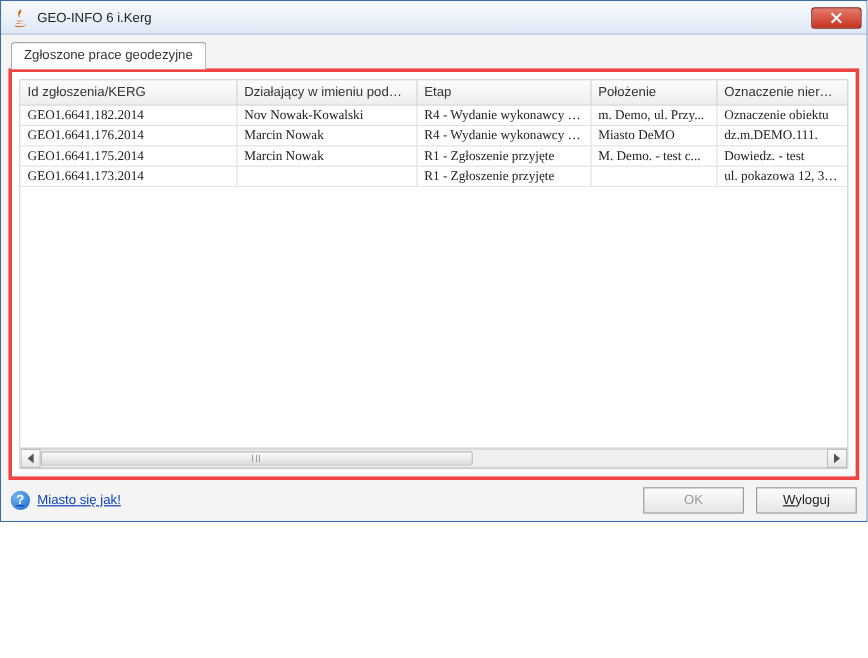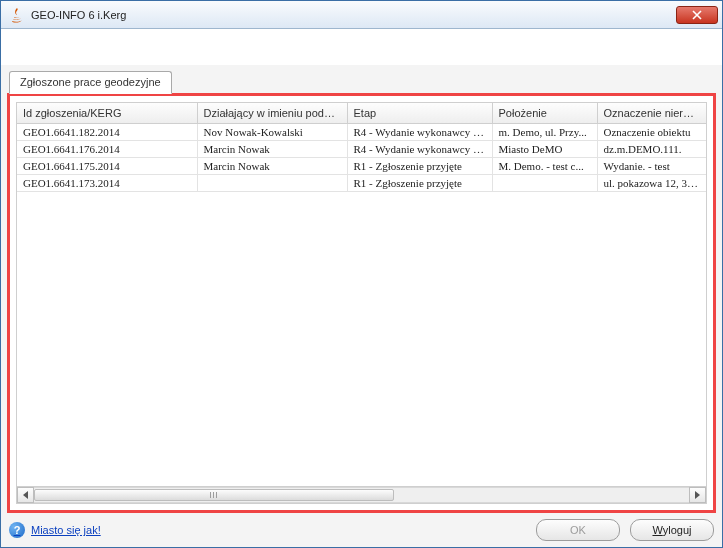--- a/index.html
+++ b/index.html
@@ -5,21 +5,21 @@
   * { box-sizing: border-box; }
   html, body {
     margin: 0; padding: 0;
     width: 723px; height: 548px;
     font-family: Tahoma, Arial, sans-serif;
     font-size: 11px;
     background: #fff;
     overflow: hidden;
   }
   .window {
-    width: 723px; height: 548px;
+    width: 723px; height: 435px;
     background: #fff;
     border: 1px solid #3a6ea5;
     display: flex;
     flex-direction: column;
   }
   .titlebar {
     height: 28px;
     background: linear-gradient(to bottom, #f9fbfd, #dde8f5);
     border-bottom: 1px solid #9eb6ce;
     display: flex;
@@ -43,21 +43,20 @@
     display: flex; align-items: center; justify-content: center;
     cursor: pointer;
   }
   .close-btn svg { width: 10px; height: 10px; }
   .client {
     flex: 1;
     display: flex;
     flex-direction: column;
     padding: 6px 6px 6px 6px;
     background: #f4f4f4;
-    margin-top: 36px;
   }
   .tabs-row {
     display: flex;
     gap: 0;
     padding-left: 2px;
     position: relative;
     z-index: 2;
     margin-bottom: -1px;
   }
   .tab {
@@ -183,21 +182,21 @@
     display: flex; align-items: center; justify-content: center;
     font-weight: bold;
     font-size: 11px;
   }
   .spacer { flex: 1; }
   .btn {
     min-width: 84px;
     height: 22px;
     background: linear-gradient(to bottom, #fdfdfd, #e6e6e6);
     border: 1px solid #9c9c9c;
-    border-radius: 10px;
+    border-radius: 0;
     color: #222;
     cursor: pointer;
     padding: 0 10px;
     text-align: center;
     line-height: 20px;
   }
   .btn.disabled {
     color: #9c9c9c;
     cursor: default;
   }
@@ -264,21 +263,21 @@
               <td>Marcin Nowak</td>
               <td>R4 - Wydanie wykonawcy w...</td>
               <td>Miasto DeMO</td>
               <td>dz.m.DEMO.111.</td>
             </tr>
             <tr>
               <td>GEO1.6641.175.2014</td>
               <td>Marcin Nowak</td>
               <td>R1 - Zgłoszenie przyjęte</td>
               <td>M. Demo. - test c...</td>
-              <td>Wydanie. - test</td>
+              <td>Dowiedz. - test</td>
             </tr>
             <tr>
               <td>GEO1.6641.173.2014</td>
               <td></td>
               <td>R1 - Zgłoszenie przyjęte</td>
               <td></td>
               <td>ul. pokazowa 12, 34-567 DE.</td>
             </tr>
           </tbody>
         </table>

